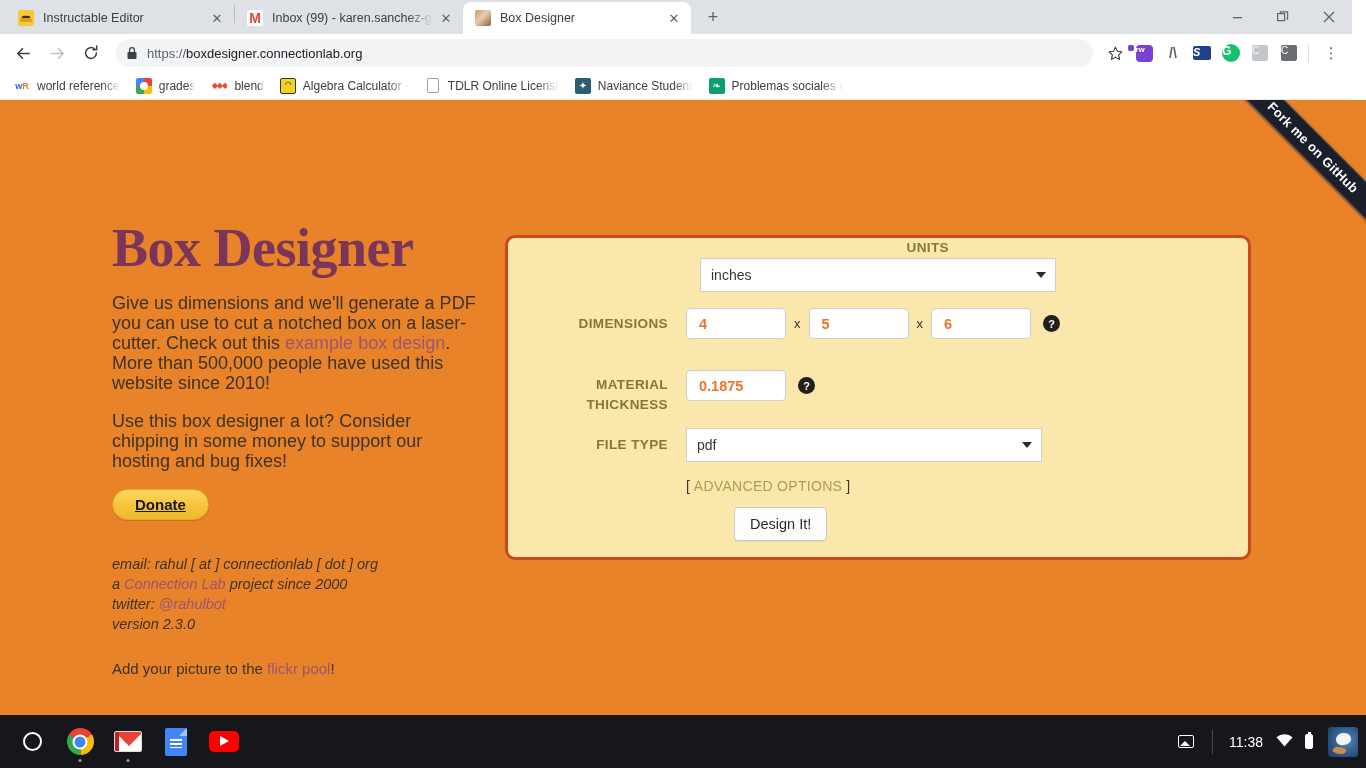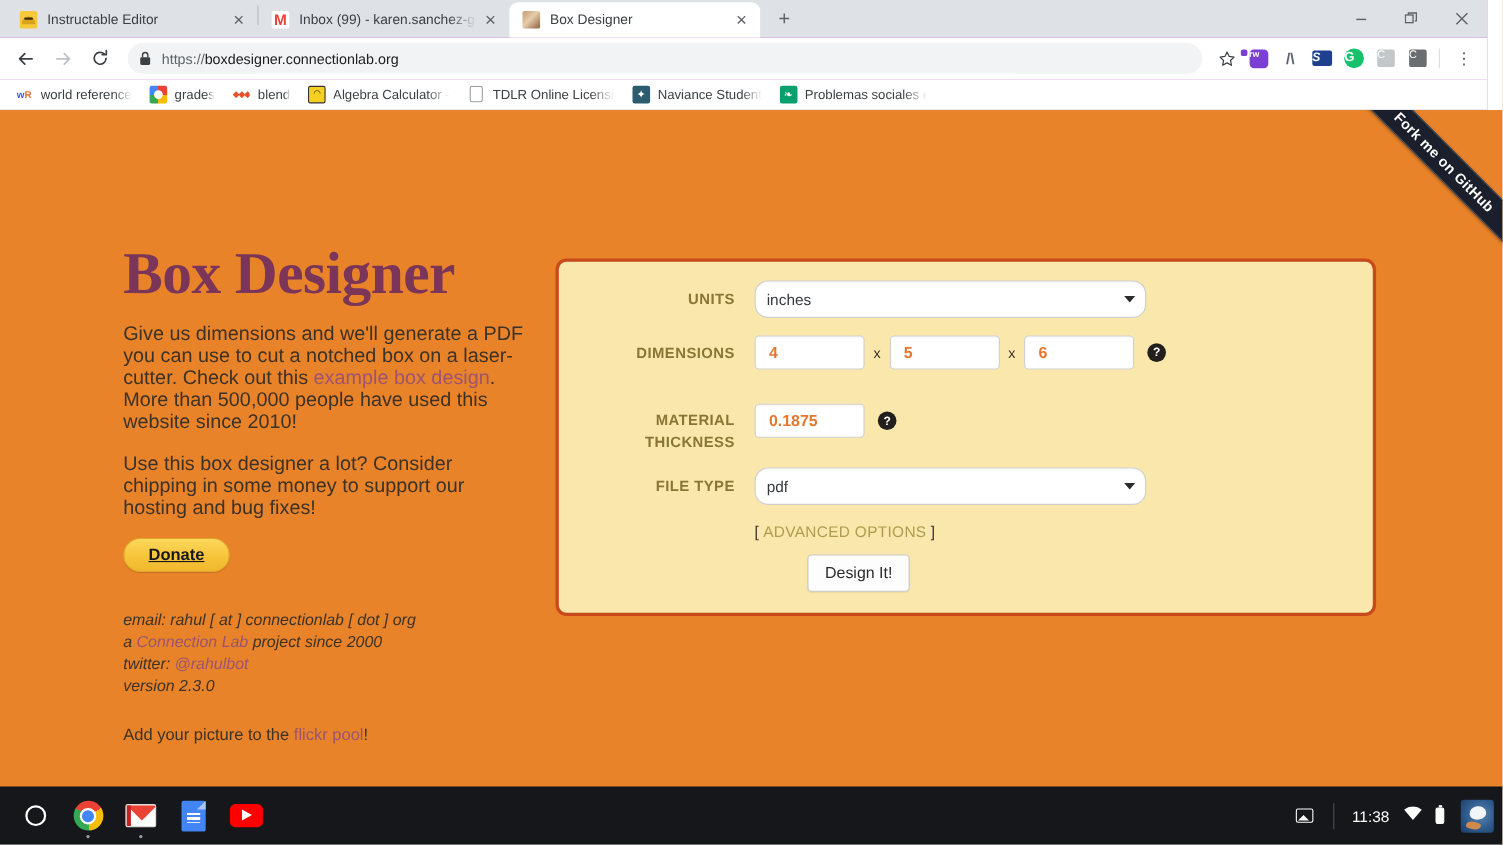--- a/index.html
+++ b/index.html
@@ -159,21 +159,21 @@
   }
   .row { display: flex; align-items: center; margin-bottom: 0; }
   .row-label {
     width: 178px; text-align: right; padding-right: 18px;
     font-size: 13.5px; font-weight: bold; color: #8a7535; letter-spacing: 0.4px;
     text-transform: uppercase; line-height: 20px;
   }
   .field-wrap { display: flex; align-items: center; }
   .sel {
     width: 356px; height: 34px; background: #fff; border: 1px solid #cfcfcf;
-    border-radius: 12px; display: flex; align-items: center; padding: 0 10px;
+    border-radius: 0; display: flex; align-items: center; padding: 0 10px;
     font-size: 14px; color: #35393d; position: relative;
     box-shadow: inset 0 1px 2px rgba(0,0,0,.04);
   }
   .sel .caret {
     position: absolute; right: 9px; top: 50%; transform: translateY(-50%);
     width: 0; height: 0; border-left: 5px solid transparent; border-right: 5px solid transparent;
     border-top: 6px solid #2b2b2b;
   }
   .inp {
     width: 100px; height: 31px; background: #fff; border: 1px solid #cfcfcf; border-radius: 4px;
@@ -409,21 +409,21 @@
         <div><span>a </span><a href="#">Connection Lab</a><span> project since 2000</span></div>
         <div><span>twitter: </span><a href="#">@rahulbot</a></div>
         <div>version 2.3.0</div>
       </div>
 
       <div class="flickr-line"><span>Add your picture to the </span><a href="#">flickr pool</a><span>!</span></div>
     </div>
 
     <div class="panel">
 
-      <div class="row" style="margin-top:17px;">
+      <div class="row" style="flex-direction:column;">
         <div class="row-label">UNITS</div>
         <div class="field-wrap">
           <div class="sel">
             <span>inches</span>
             <span class="caret"></span>
           </div>
         </div>
       </div>
 
       <div class="row" style="margin-top:16px;">

